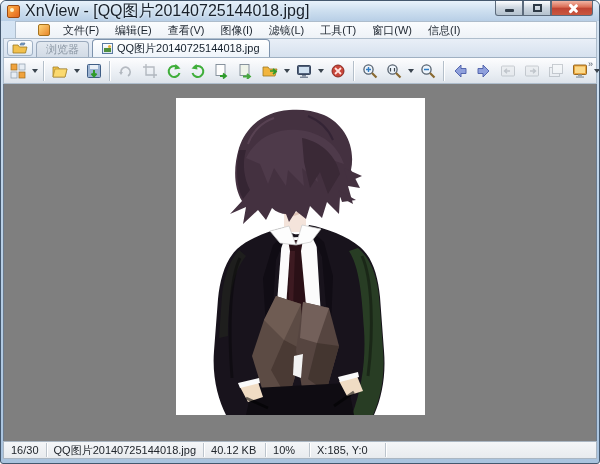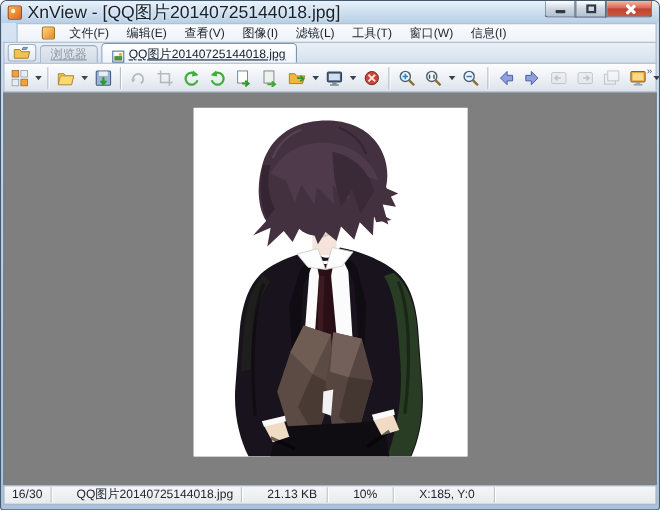--- a/index.html
+++ b/index.html
@@ -56,23 +56,23 @@
 
   
   .tabbar{
     position:absolute; left:2px; right:2px; top:37px; height:20px;
     background:linear-gradient(#e9eff7,#d6e1ee);
     border:1px solid #aebdcc; border-bottom:1px solid #9fb0c2;
     display:flex; align-items:flex-end; padding:2px 0 0 3px; gap:3px;
   }
   .tab-toggle{ width:26px; height:16px; margin-bottom:1px; border:1px solid #9fb0c4; border-radius:3px;
     background:linear-gradient(#fdfefe,#dfe8f1); display:flex; align-items:center; justify-content:center; cursor:pointer;}
-  .tab{ height:18px; display:flex; align-items:flex-end; gap:4px; padding:0 9px;
+  .tab{ height:18px; display:flex; align-items:center; gap:4px; padding:0 9px;
     border:1px solid #9aa9bc; border-bottom:none; border-radius:4px 4px 0 0;
-    font-size:11px; cursor:pointer; white-space:nowrap;text-decoration:underline;}
+    font-size:11px; cursor:pointer; white-space:nowrap;}
   .tab.inactive{ background:linear-gradient(#e3e9f0,#d2dbe6); color:#8b97a4; height:16px;}
   .tab.active{ background:linear-gradient(#ffffff,#eef4fa); color:#15202c; border-color:#7d93ad; position:relative; z-index:2;}
   .tab-img-icon{ width:11px; height:11px; background:linear-gradient(#fff,#d8e4ee); border:1px solid #5a7aa0; position:relative;}
   .tab-img-icon:after{ content:""; position:absolute; left:1px; bottom:1px; width:7px; height:4px; background:#4f8f3d;}
   .tab-img-icon:before{ content:""; position:absolute; right:1px; top:1px; width:3px; height:3px; border-radius:50%; background:#e8b23a;}
 
   
   .toolbar{
     position:absolute; left:2px; right:2px; top:57px; height:26px;
     background:linear-gradient(#fdfdfe,#e7ecf2 70%,#dde3ea);
@@ -94,21 +94,21 @@
     overflow:hidden;
   }
   .canvas{ position:absolute; left:172px; top:14px; width:249px; height:317px; background:#ffffff; }
   .canvas svg{ display:block; width:100%; height:100%; }
 
   
   .statusbar{
     position:absolute; left:2px; right:2px; top:440px; height:18px;
     background:linear-gradient(#f4f6f8,#e8ebee);
     border:1px solid #aab6c2;
-    display:flex; align-items:center; font-size:11px; color:#21262c;gap:16px;
+    display:flex; align-items:center; font-size:11px; color:#21262c;
   }
   .scell{ padding:0 7px; height:14px; line-height:14px; border-right:1px solid #bcc4cc;
     box-shadow:1px 0 0 #ffffff; white-space:nowrap; overflow:hidden;}
   .scell.grow{ flex:1; border-right:none; box-shadow:none;}
 
   .frame-bottom{ position:absolute; left:0; right:0; bottom:0; height:6px; }
 </style>
 </head>
 <body>
 
@@ -377,20 +377,20 @@
 
         <path d="M168 70 L 186 78 L 172 84 Z" fill="#443140"></path>
         <path d="M162 92 L 180 102 L 166 104 Z" fill="#443140"></path>
       </svg>
     </div>
   </div>
 
   <div class="statusbar">
     <div class="scell" style="min-width:38px">16/30</div>
     <div class="scell" style="min-width:150px">QQ图片20140725144018.jpg</div>
-    <div class="scell" style="min-width:62px">21.13 KB</div>
+    <div class="scell" style="min-width:62px">40.12 KB</div>
     <div class="scell" style="min-width:44px">10%</div>
     <div class="scell" style="min-width:76px">X:185, Y:0</div>
     <div class="scell grow"></div>
   </div>
 
   <div class="frame-bottom"></div>
 </div>
 
 </body></html>

